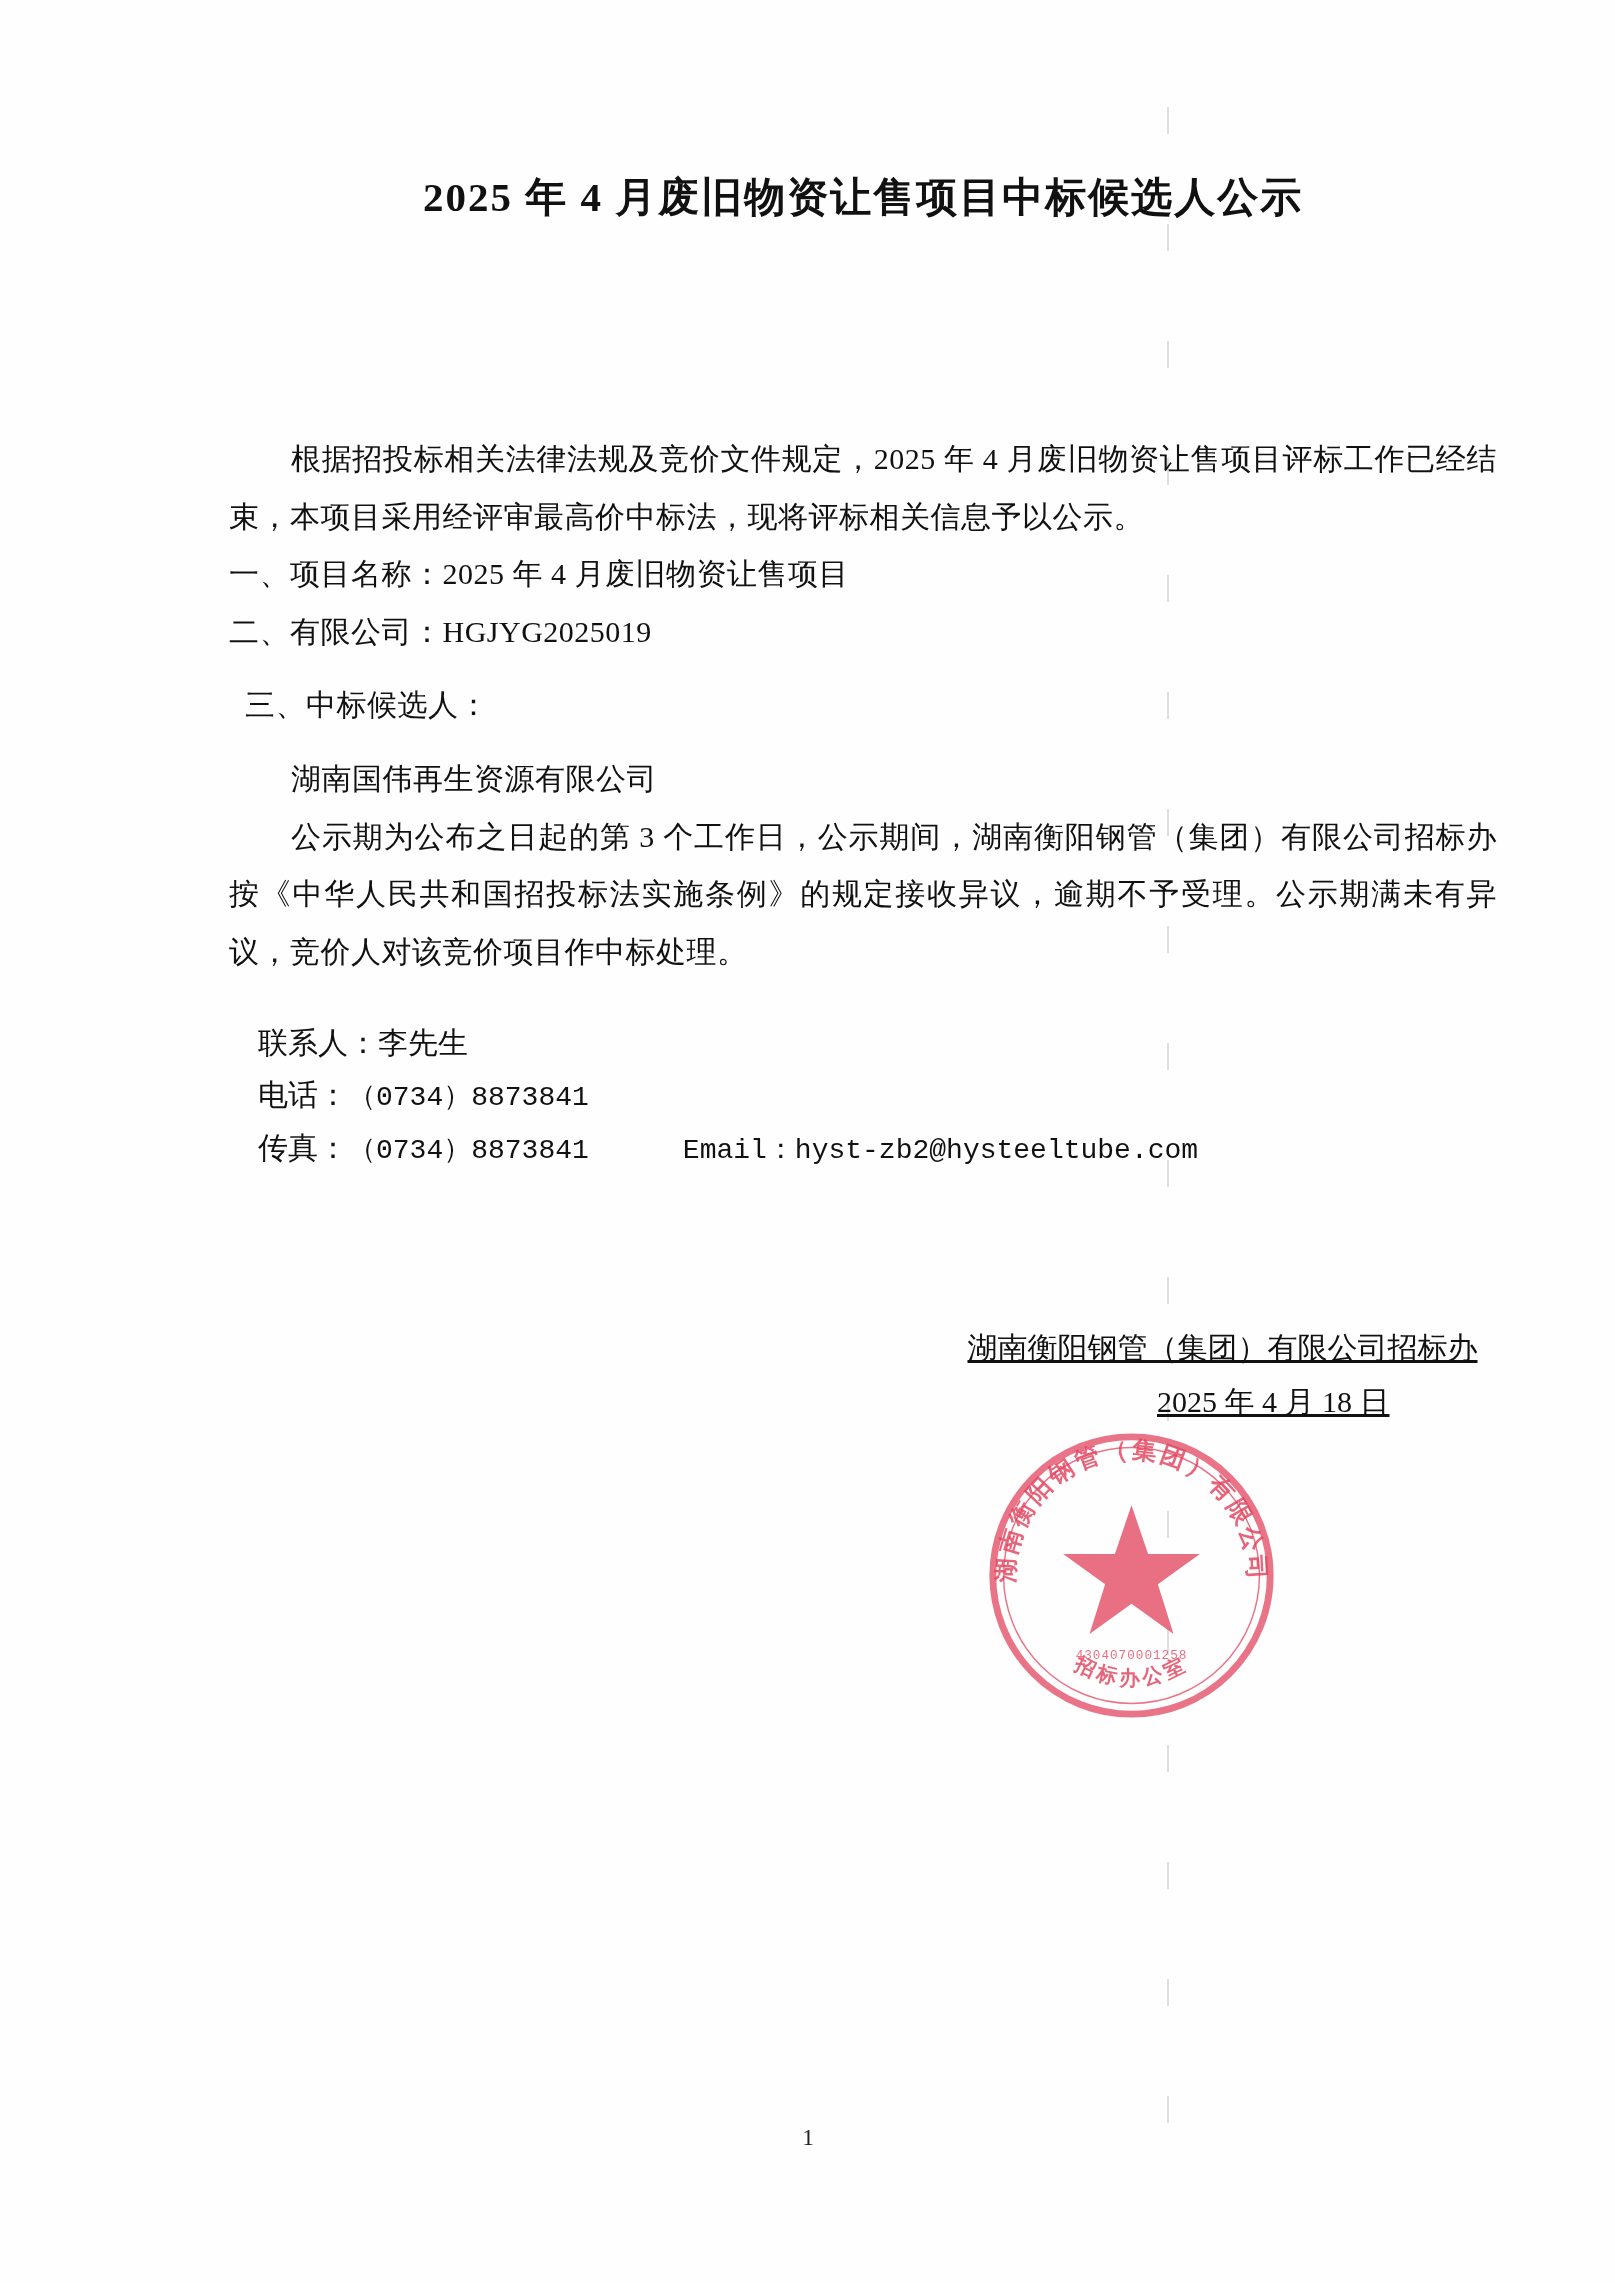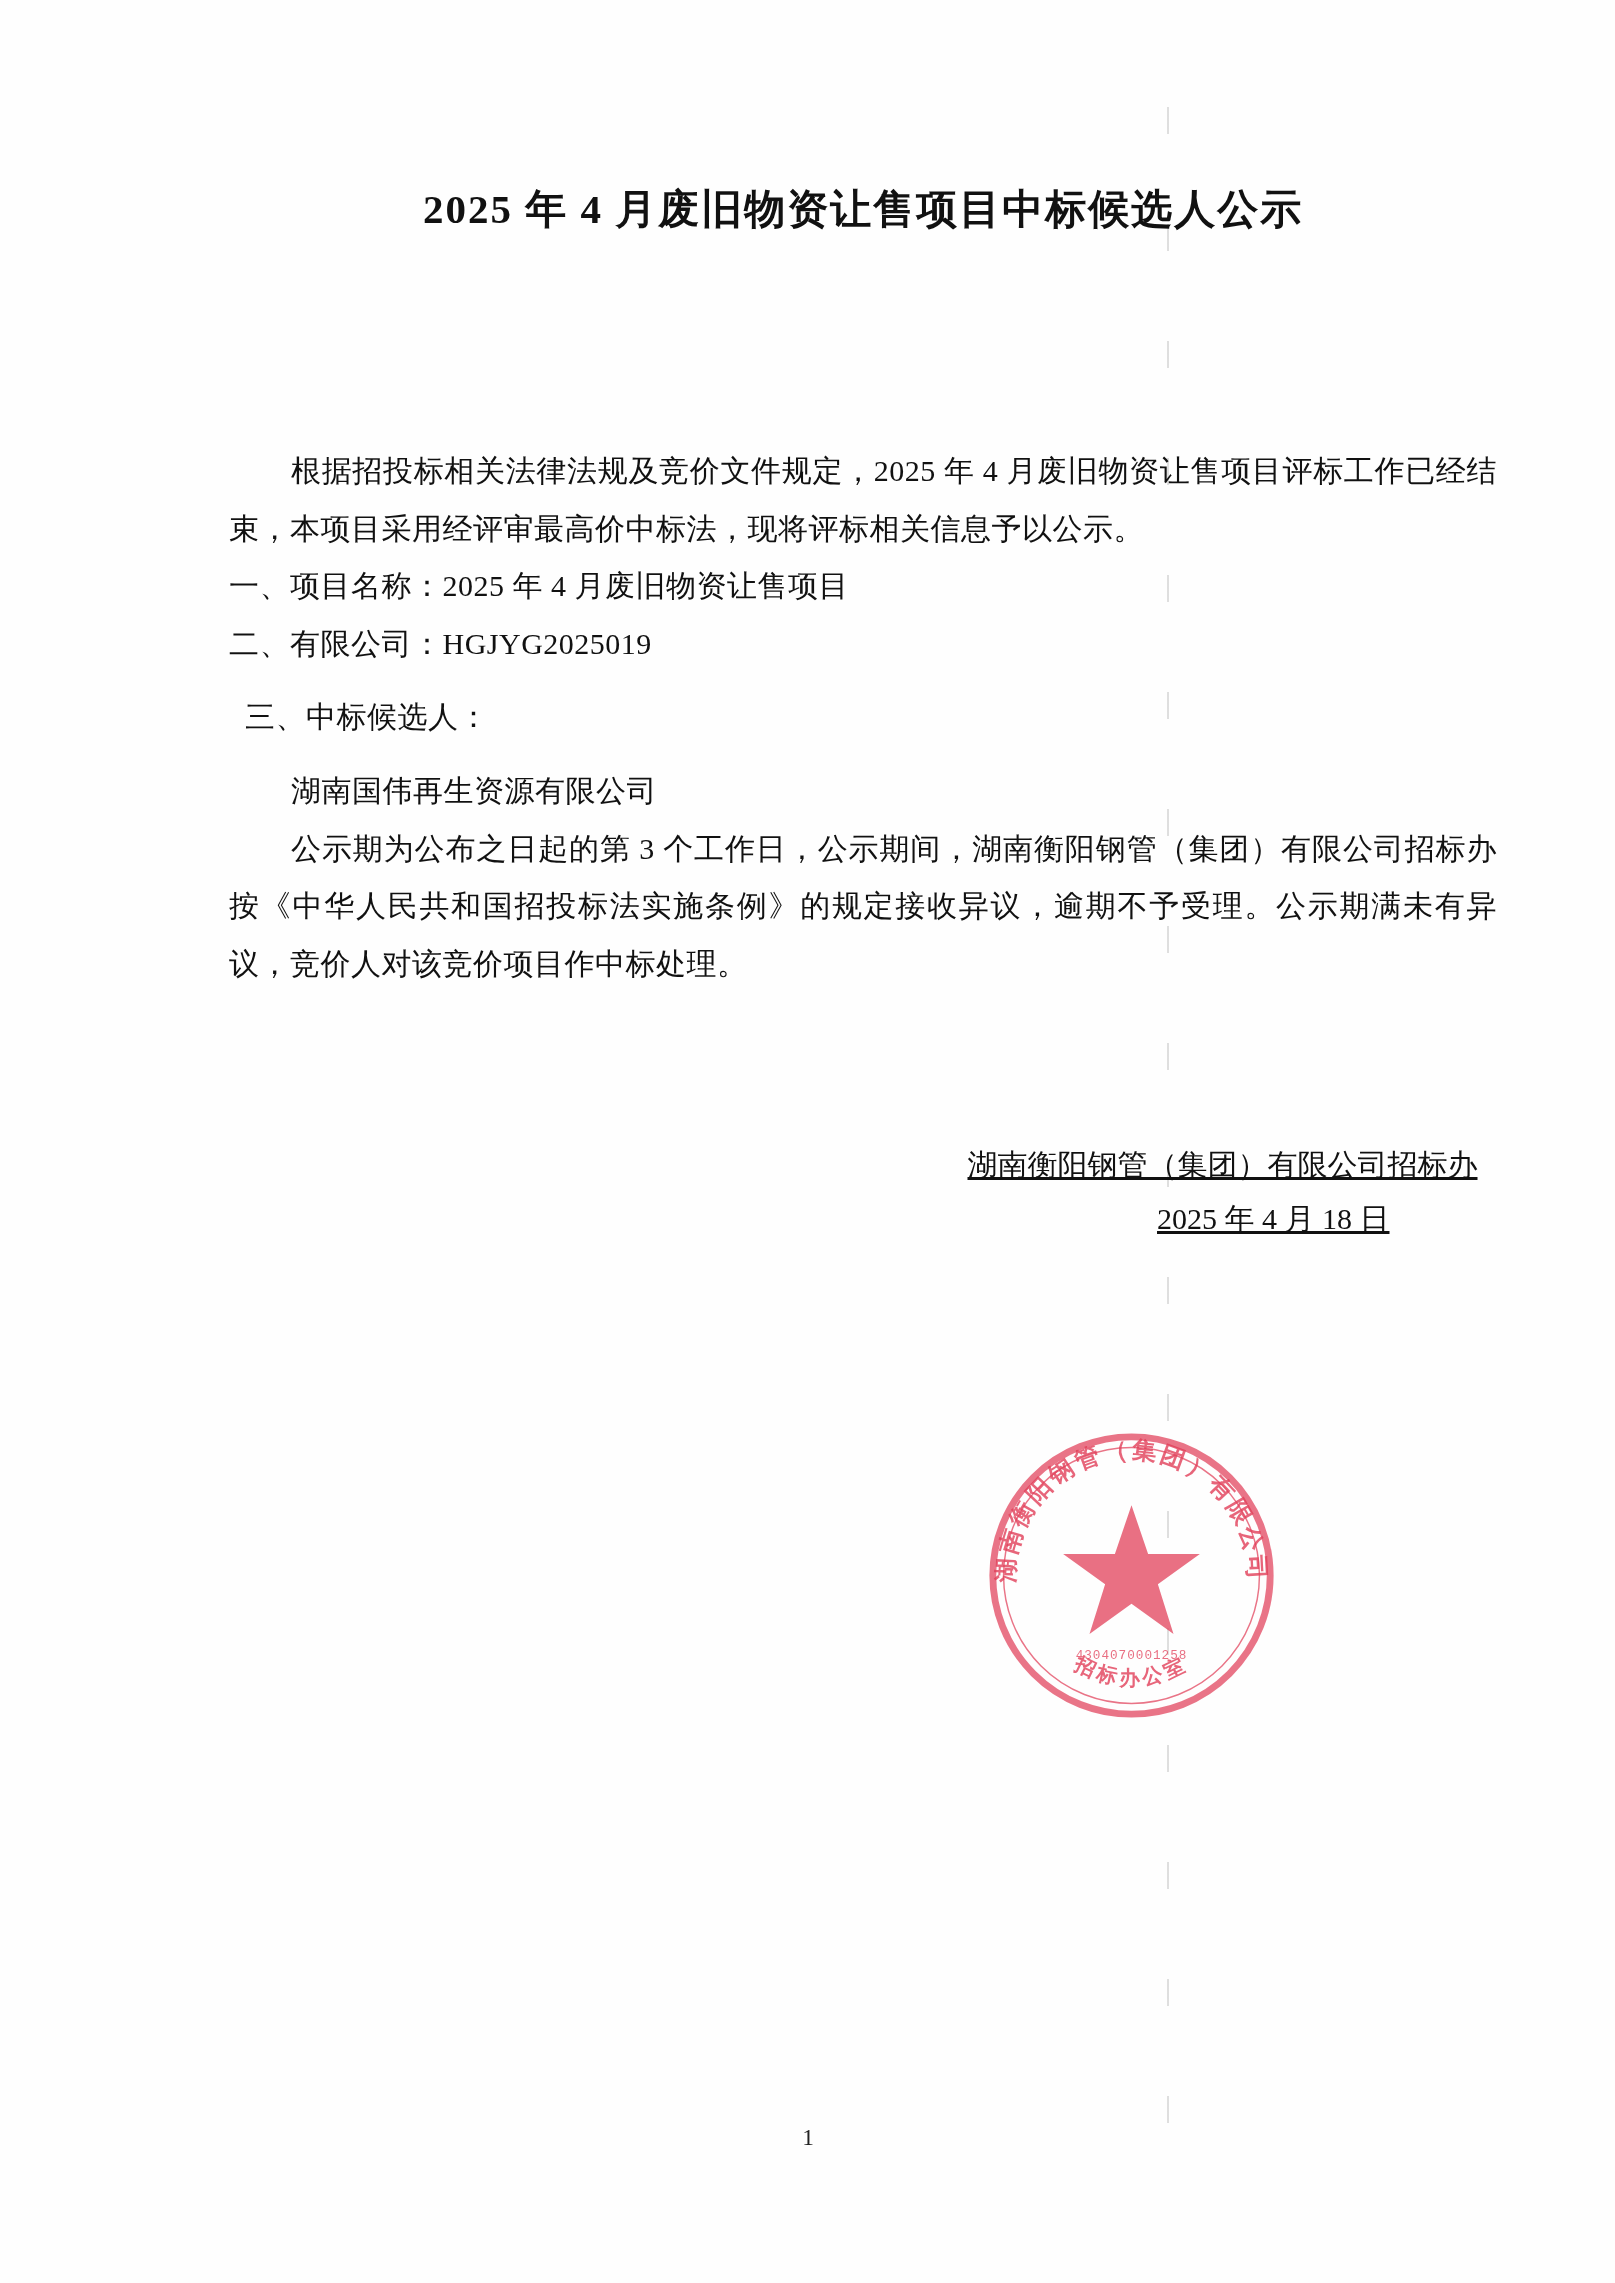--- a/index.html
+++ b/index.html
@@ -15,21 +15,21 @@
     position: relative;
     width: 1616px;
     height: 2283px;
     margin: 0 auto;
     background: #fefefe;
     overflow: hidden;
   }
   .doc {
     position: absolute;
     left: 229px;
-    top: 16px;
+    top: 4px;
     width: 1268px;
     height: 1858px;
   }
   .title {
     text-align: center;
     font-size: 41px;
     font-weight: bold;
     letter-spacing: 2px;
     margin-top: 166px;
     font-family: "Liberation Serif", "DejaVu Serif", serif;
@@ -131,20 +131,25 @@
 
       <p class="list-line" style="margin:0;">一、项目名称：2025 年 4 月废旧物资让售项目</p>
       <p class="list-line" style="margin:0;">二、有限公司：HGJYG2025019</p>
       <p class="list-line" style="margin:16px;">三、中标候选人：</p>
 
       <p class="sub-indent" style="margin:0;">湖南国伟再生资源有限公司</p>
 
       <p class="para-indent" style="margin:0;">公示期为公布之日起的第 3 个工作日，公示期间，湖南衡阳钢管（集团）有限公司招标办按《中华人民共和国招投标法实施条例》的规定接收异议，逾期不予受理。公示期满未有异议，竞价人对该竞价项目作中标处理。</p>
     </div>
 
+    <div class="contact-block">
+      <span class="contact-row"><span>联系人：</span><span>李先生</span></span>
+      <span class="contact-row"><span>电话：</span><span class="mono">（0734）8873841</span></span>
+      <span class="contact-row"><span>传真：</span><span class="mono">（0734）8873841</span><span class="email-gap"></span><span class="mono">Email：</span><span class="mono">hyst-zb2@hysteeltube.com</span></span>
+    </div>
 
     <div class="signature">
       <span class="sig-line">湖南衡阳钢管（集团）有限公司招标办</span>
       <span class="sig-line sig-date">2025 年 4 月 18 日</span>
     </div>
 
   </div>
 
   <div class="seal">
     <svg width="293" height="293" viewBox="0 0 300 300" xmlns="http://www.w3.org/2000/svg">

